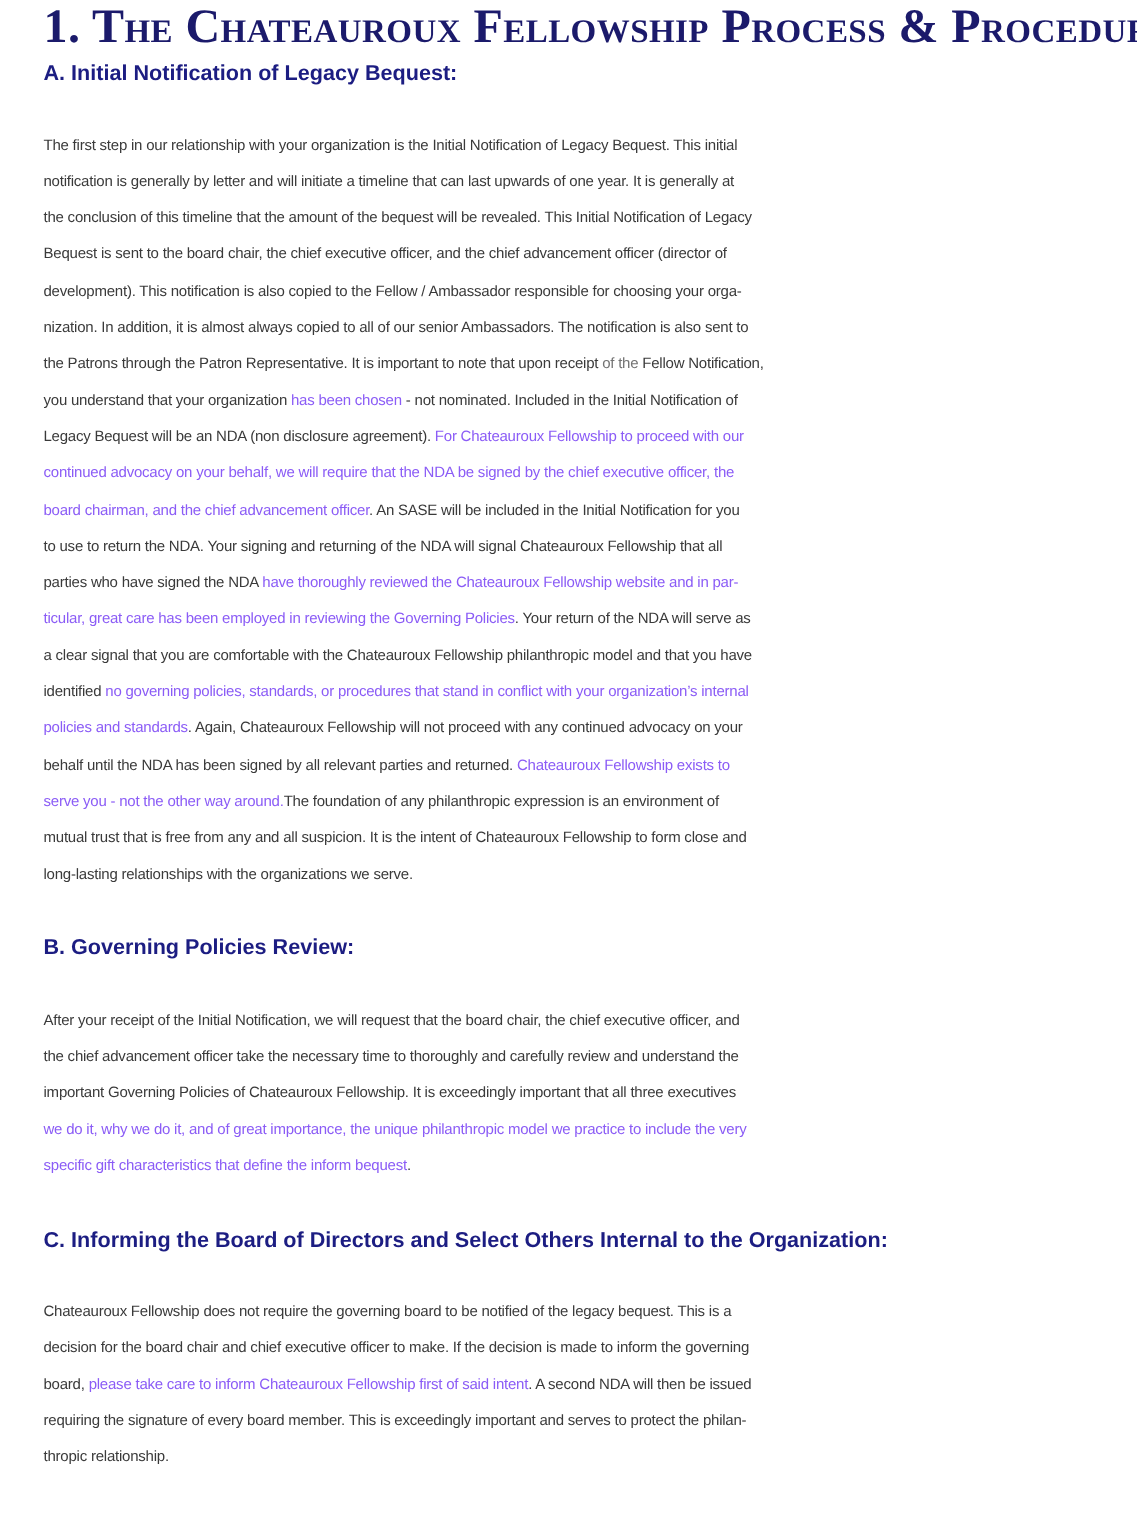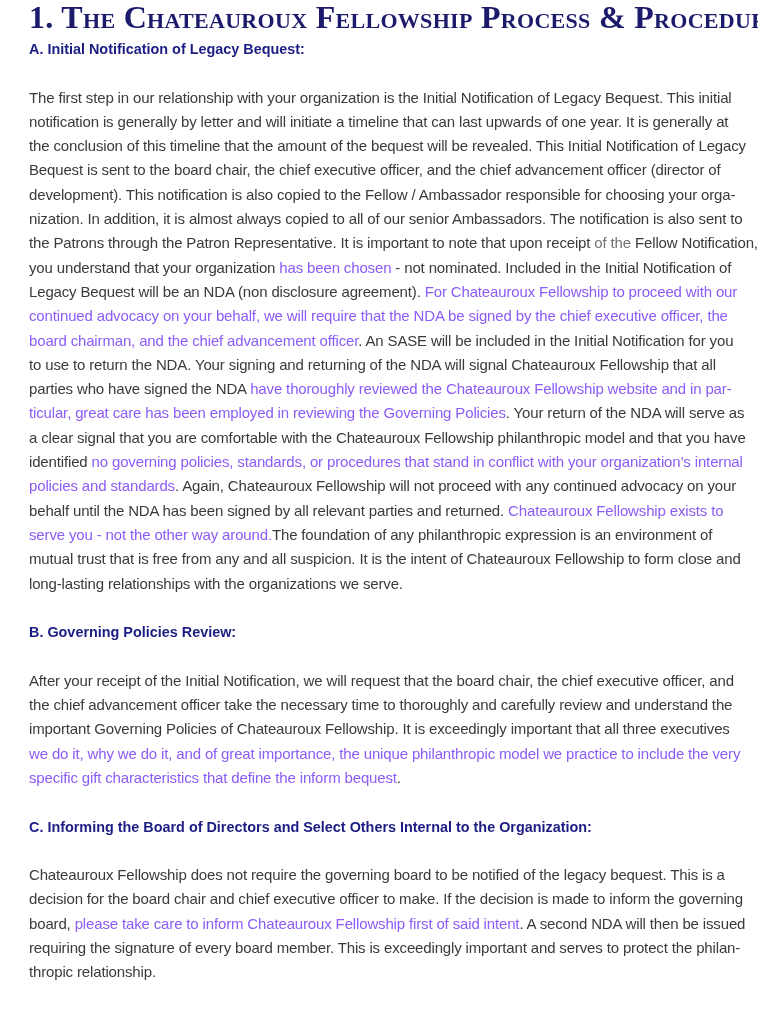--- a/index.html
+++ b/index.html
@@ -34,21 +34,21 @@
       font-family: "Liberation Sans", "DejaVu Sans", sans-serif;
       font-size: 14.4px;
       color: #1c1d82;
       margin: 0;
       line-height: 24.3px;
       height: 24.3px;
       white-space: nowrap;
     }
     .body-text {
       font-family: "Liberation Sans", "DejaVu Sans", sans-serif;
-      font-size: 15px;
+      font-size: 10px;
       color: #3a3a3a;
       line-height: 24.3px;
       margin: 0;
       width: 730px;
     }
     .line {
       display: block;
       white-space: nowrap;
       height: 24.3px;
       letter-spacing: -0.15px;

